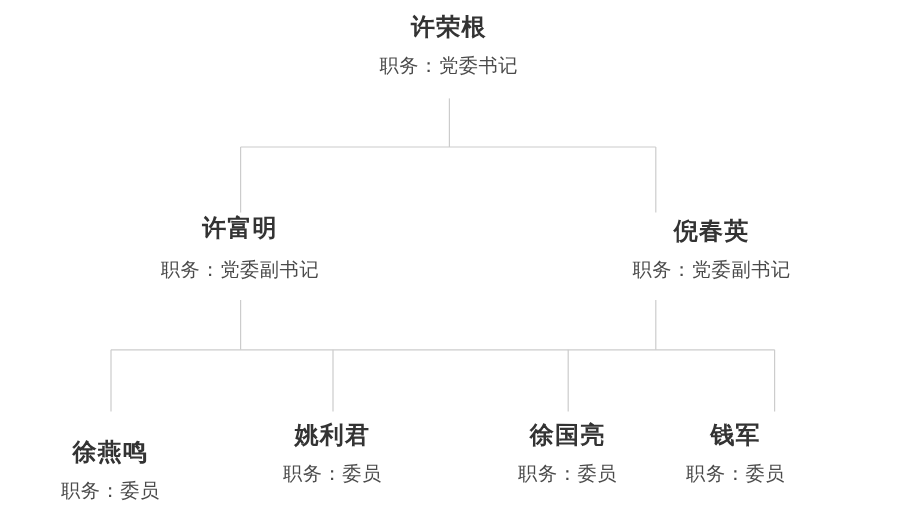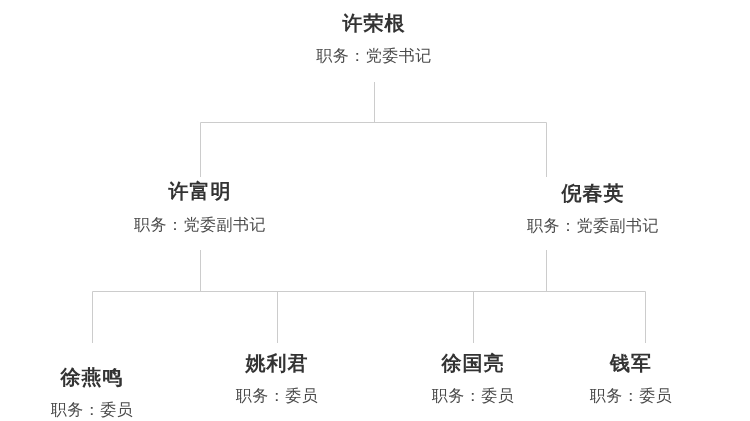--- a/index.html
+++ b/index.html
@@ -67,18 +67,18 @@
   <div class="org-node" style="left:277px;top:350px;">
     <span class="name" style="color: rgb(51, 51, 51);">姚利君</span>
     <span class="title" style="color: rgb(74, 74, 74);">职务：委员</span>
   </div>
 
   <div class="org-node" style="left:473px;top:350px;text-align:center;">
     <span class="name" style="color: rgb(51, 51, 51);">徐国亮</span>
     <span class="title" style="color: rgb(74, 74, 74);">职务：委员</span>
   </div>
 
-  <div class="org-node" style="left:631px;top:350px;">
+  <div class="org-node" style="left:613px;top:350px;">
     <span class="name" style="color: rgb(51, 51, 51);">钱军</span>
     <span class="title" style="color: rgb(74, 74, 74);">职务：委员</span>
   </div>
 
 </div>
 
 </body></html>

